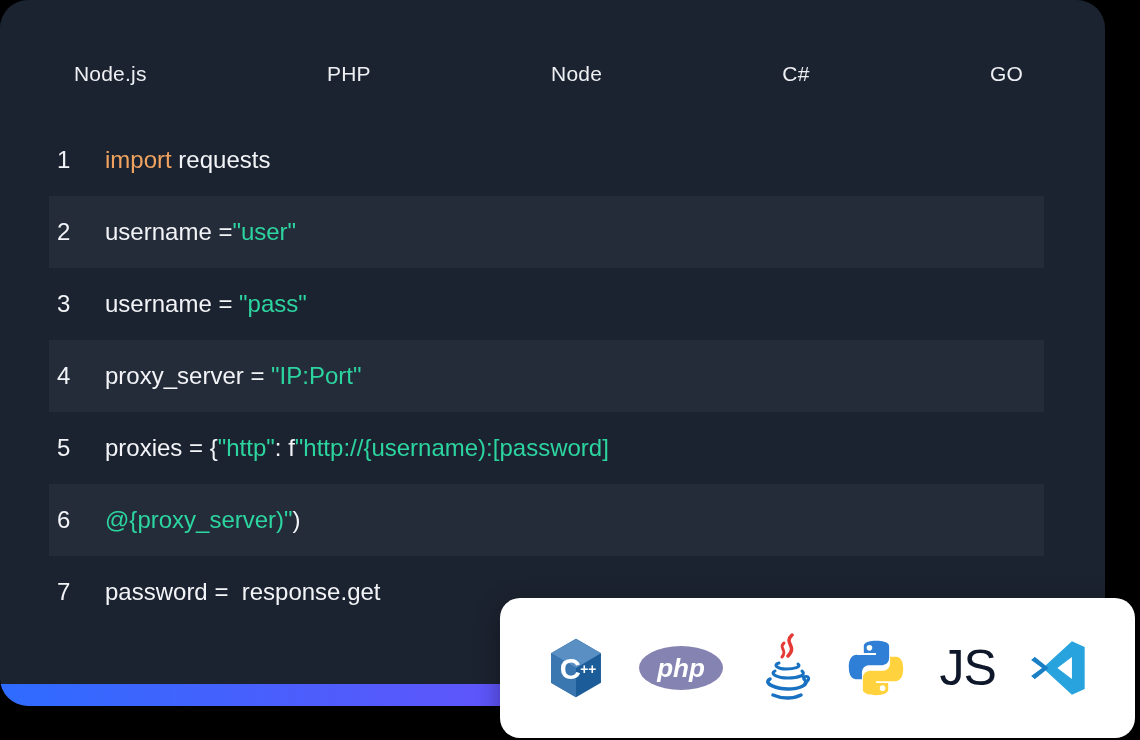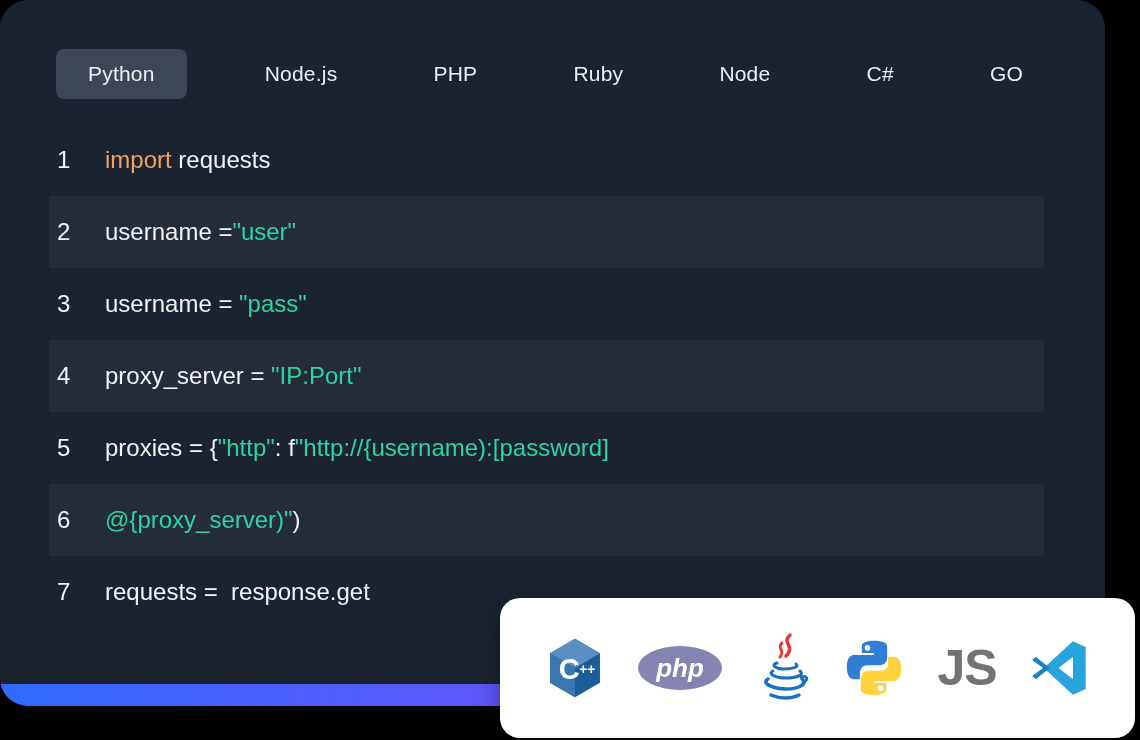--- a/index.html
+++ b/index.html
@@ -89,49 +89,47 @@
     display: flex;
     align-items: center;
     justify-content: space-evenly;
     padding: 0 14px;
     box-sizing: border-box;
     z-index: 5;
   }
   .logo { display: flex; align-items: center; justify-content: center; }
   .js-text {
     font-size: 50px;
-    font-weight: 700;
-    color: #737373;
+    font-weight: 400;
+    color: #0f172a;
     letter-spacing: -1px;
     font-family: "Liberation Sans", sans-serif;
   }
 </style>
 </head>
 <body style="--card-bg: #1c2330; --stripe-bg: #242b39; --tab-active-bg: #3d4657; --kw-orange: #f0a35f; --str-green: #2cd5a0; --grad-left: #2e6bff; --grad-right: #9c3bf5;">
 
 <div class="dark-card">
 
   <div class="tab-bar">
-      <div class="tab active">Python</div>
       <div class="tab">Node.js</div>
       <div class="tab">PHP</div>
-      <div class="tab">Ruby</div>
       <div class="tab">Node</div>
       <div class="tab">C#</div>
       <div class="tab">GO</div>
     </div>
 
   <div class="code-area">
       <div class="code-row"><span class="line-num">1</span><span><span class="tok-keyword">import</span><span class="tok-plain"> requests</span></span></div>
       <div class="code-row striped"><span class="line-num">2</span><span><span class="tok-plain">username =</span><span class="tok-string">"user"</span></span></div>
       <div class="code-row"><span class="line-num">3</span><span><span class="tok-plain">username = </span><span class="tok-string">"pass"</span></span></div>
       <div class="code-row striped"><span class="line-num">4</span><span><span class="tok-plain">proxy_server = </span><span class="tok-string">"IP:Port"</span></span></div>
       <div class="code-row"><span class="line-num">5</span><span><span class="tok-plain">proxies = {</span><span class="tok-string">"http"</span><span class="tok-plain">: f</span><span class="tok-string">"http://{username):[password]</span></span></div>
       <div class="code-row striped"><span class="line-num">6</span><span><span class="tok-string">@{proxy_server)"</span><span class="tok-plain">)</span></span></div>
-      <div class="code-row"><span class="line-num">7</span><span><span class="tok-plain">requests =  response.get</span></span></div>
+      <div class="code-row"><span class="line-num">7</span><span><span class="tok-plain">password =  response.get</span></span></div>
     </div>
 
   <div class="gradient-bar"></div>
 </div>
 
 <div class="logo-card">
 
   <span class="logo">
     <svg width="56" height="62" viewBox="0 0 64 72">
       <polygon points="32,2 61,19 61,53 32,70 3,53 3,19" fill="#1c5d99"></polygon>

